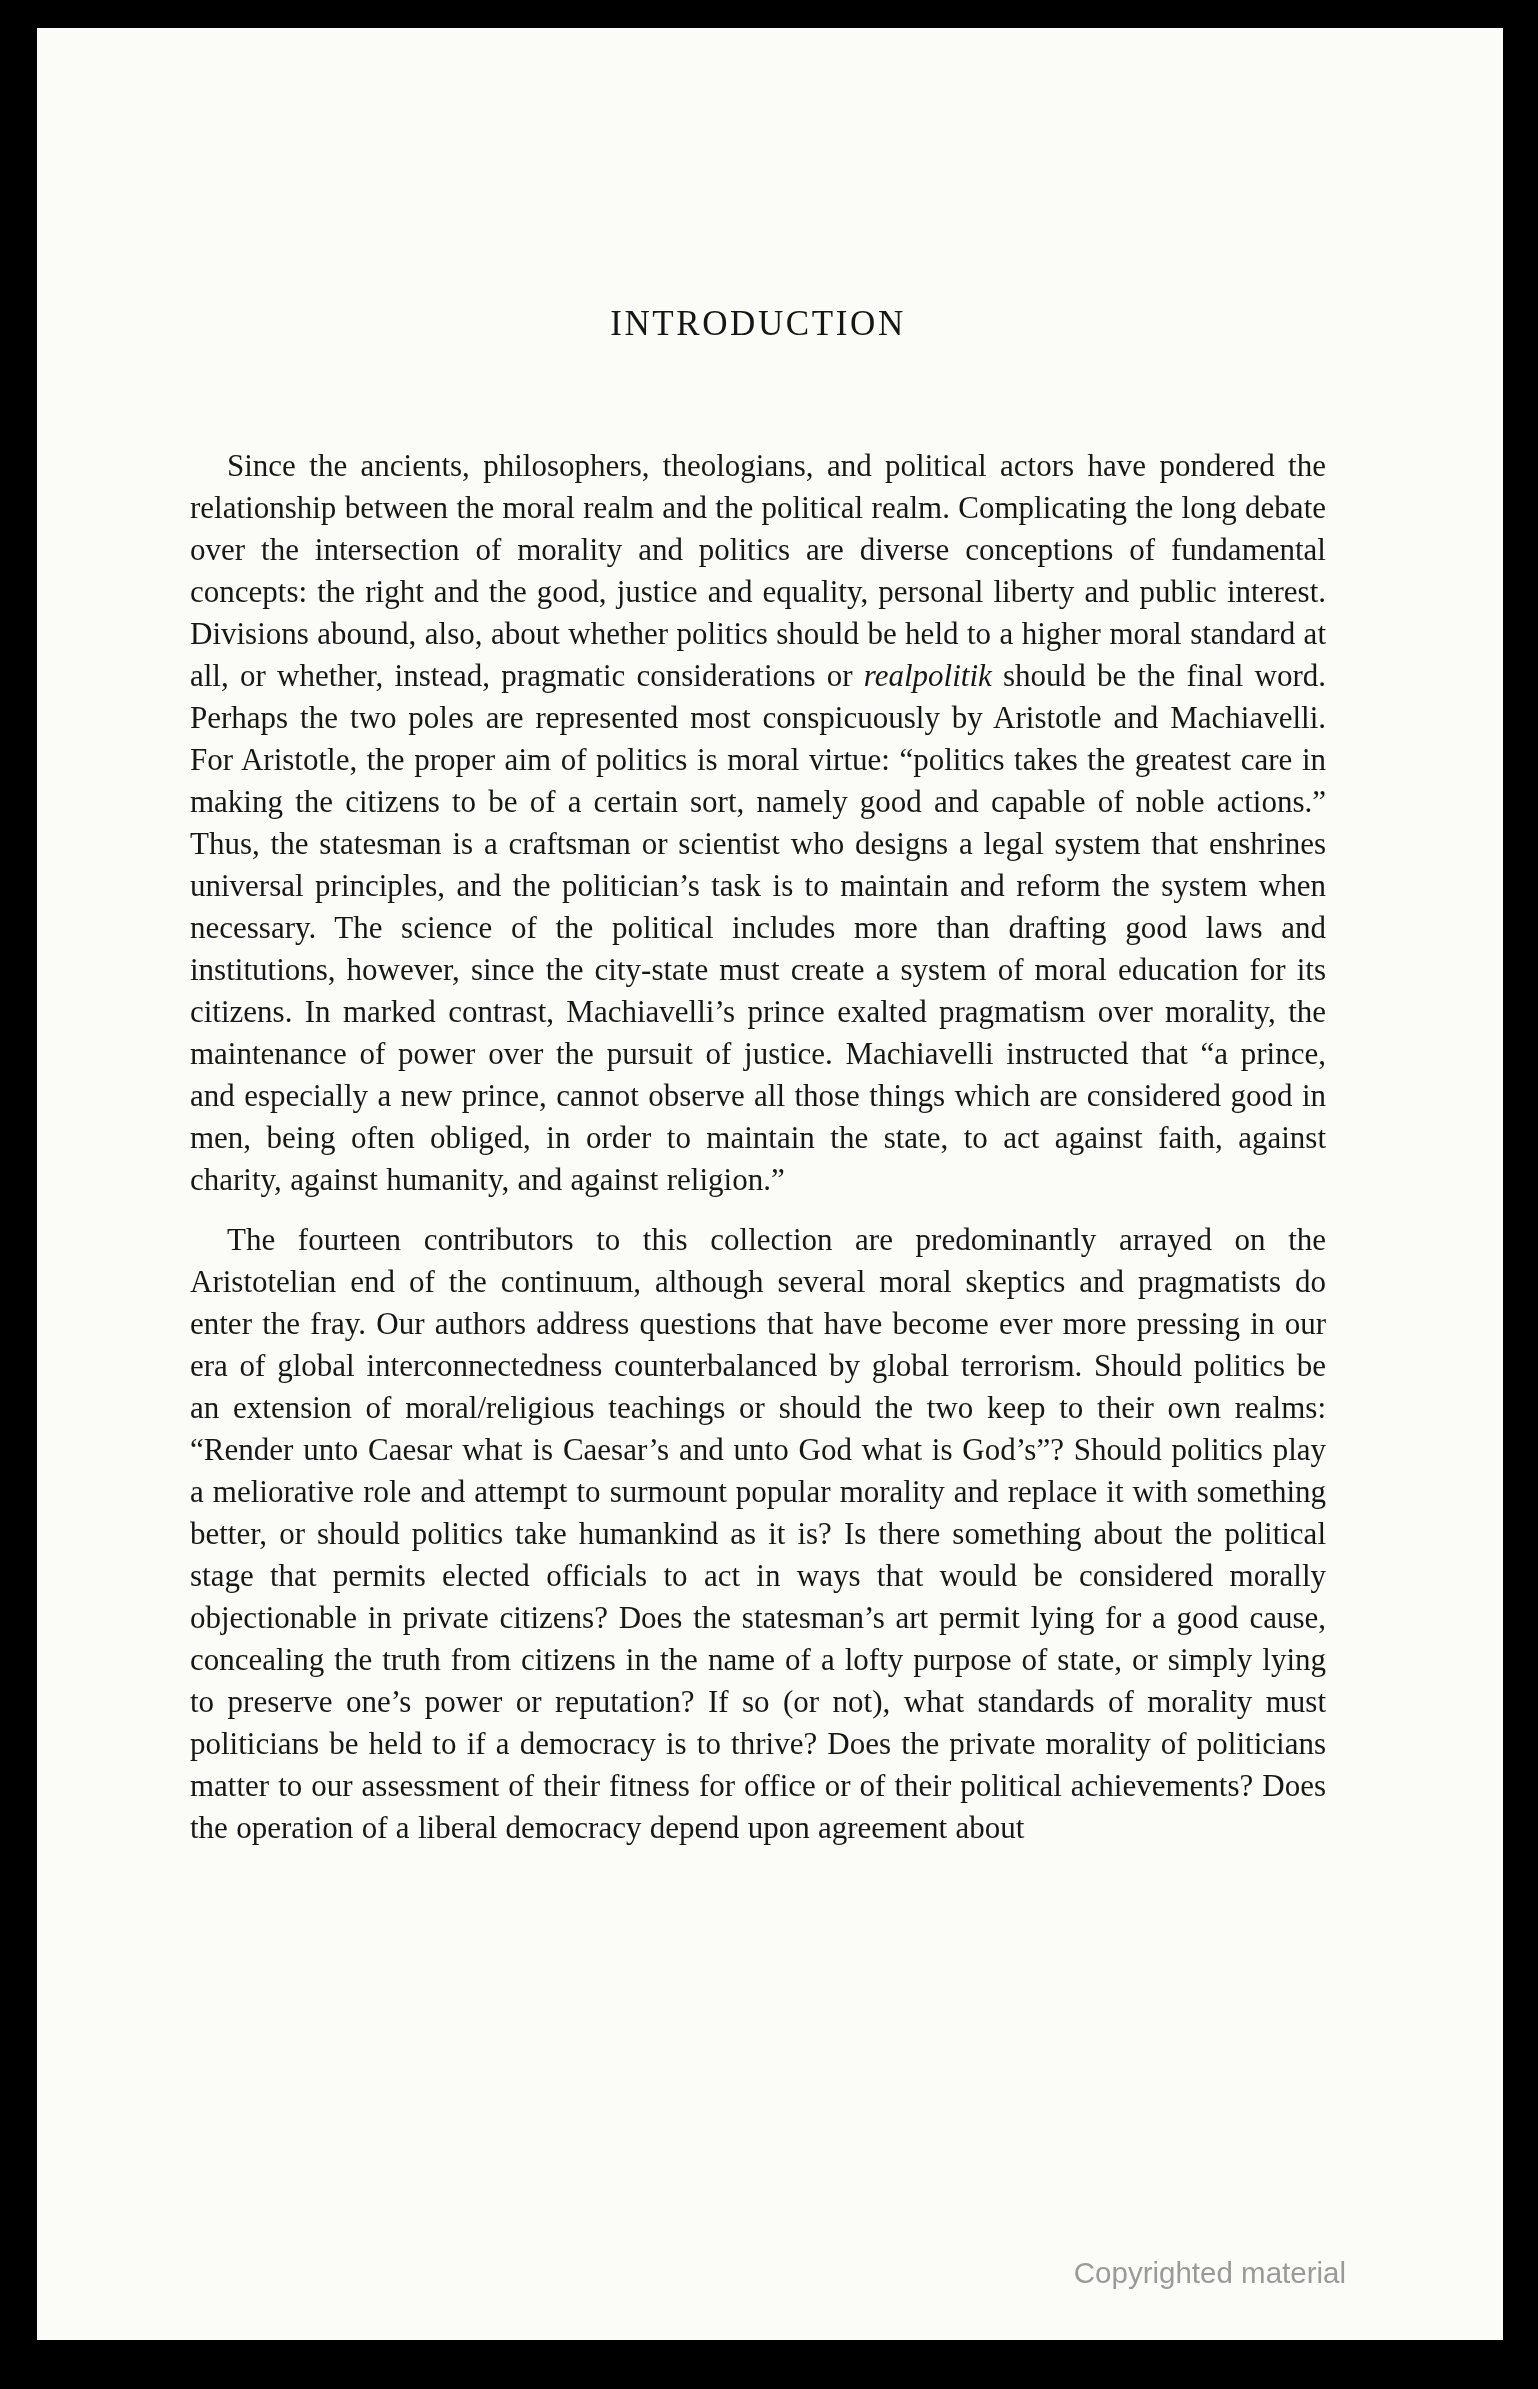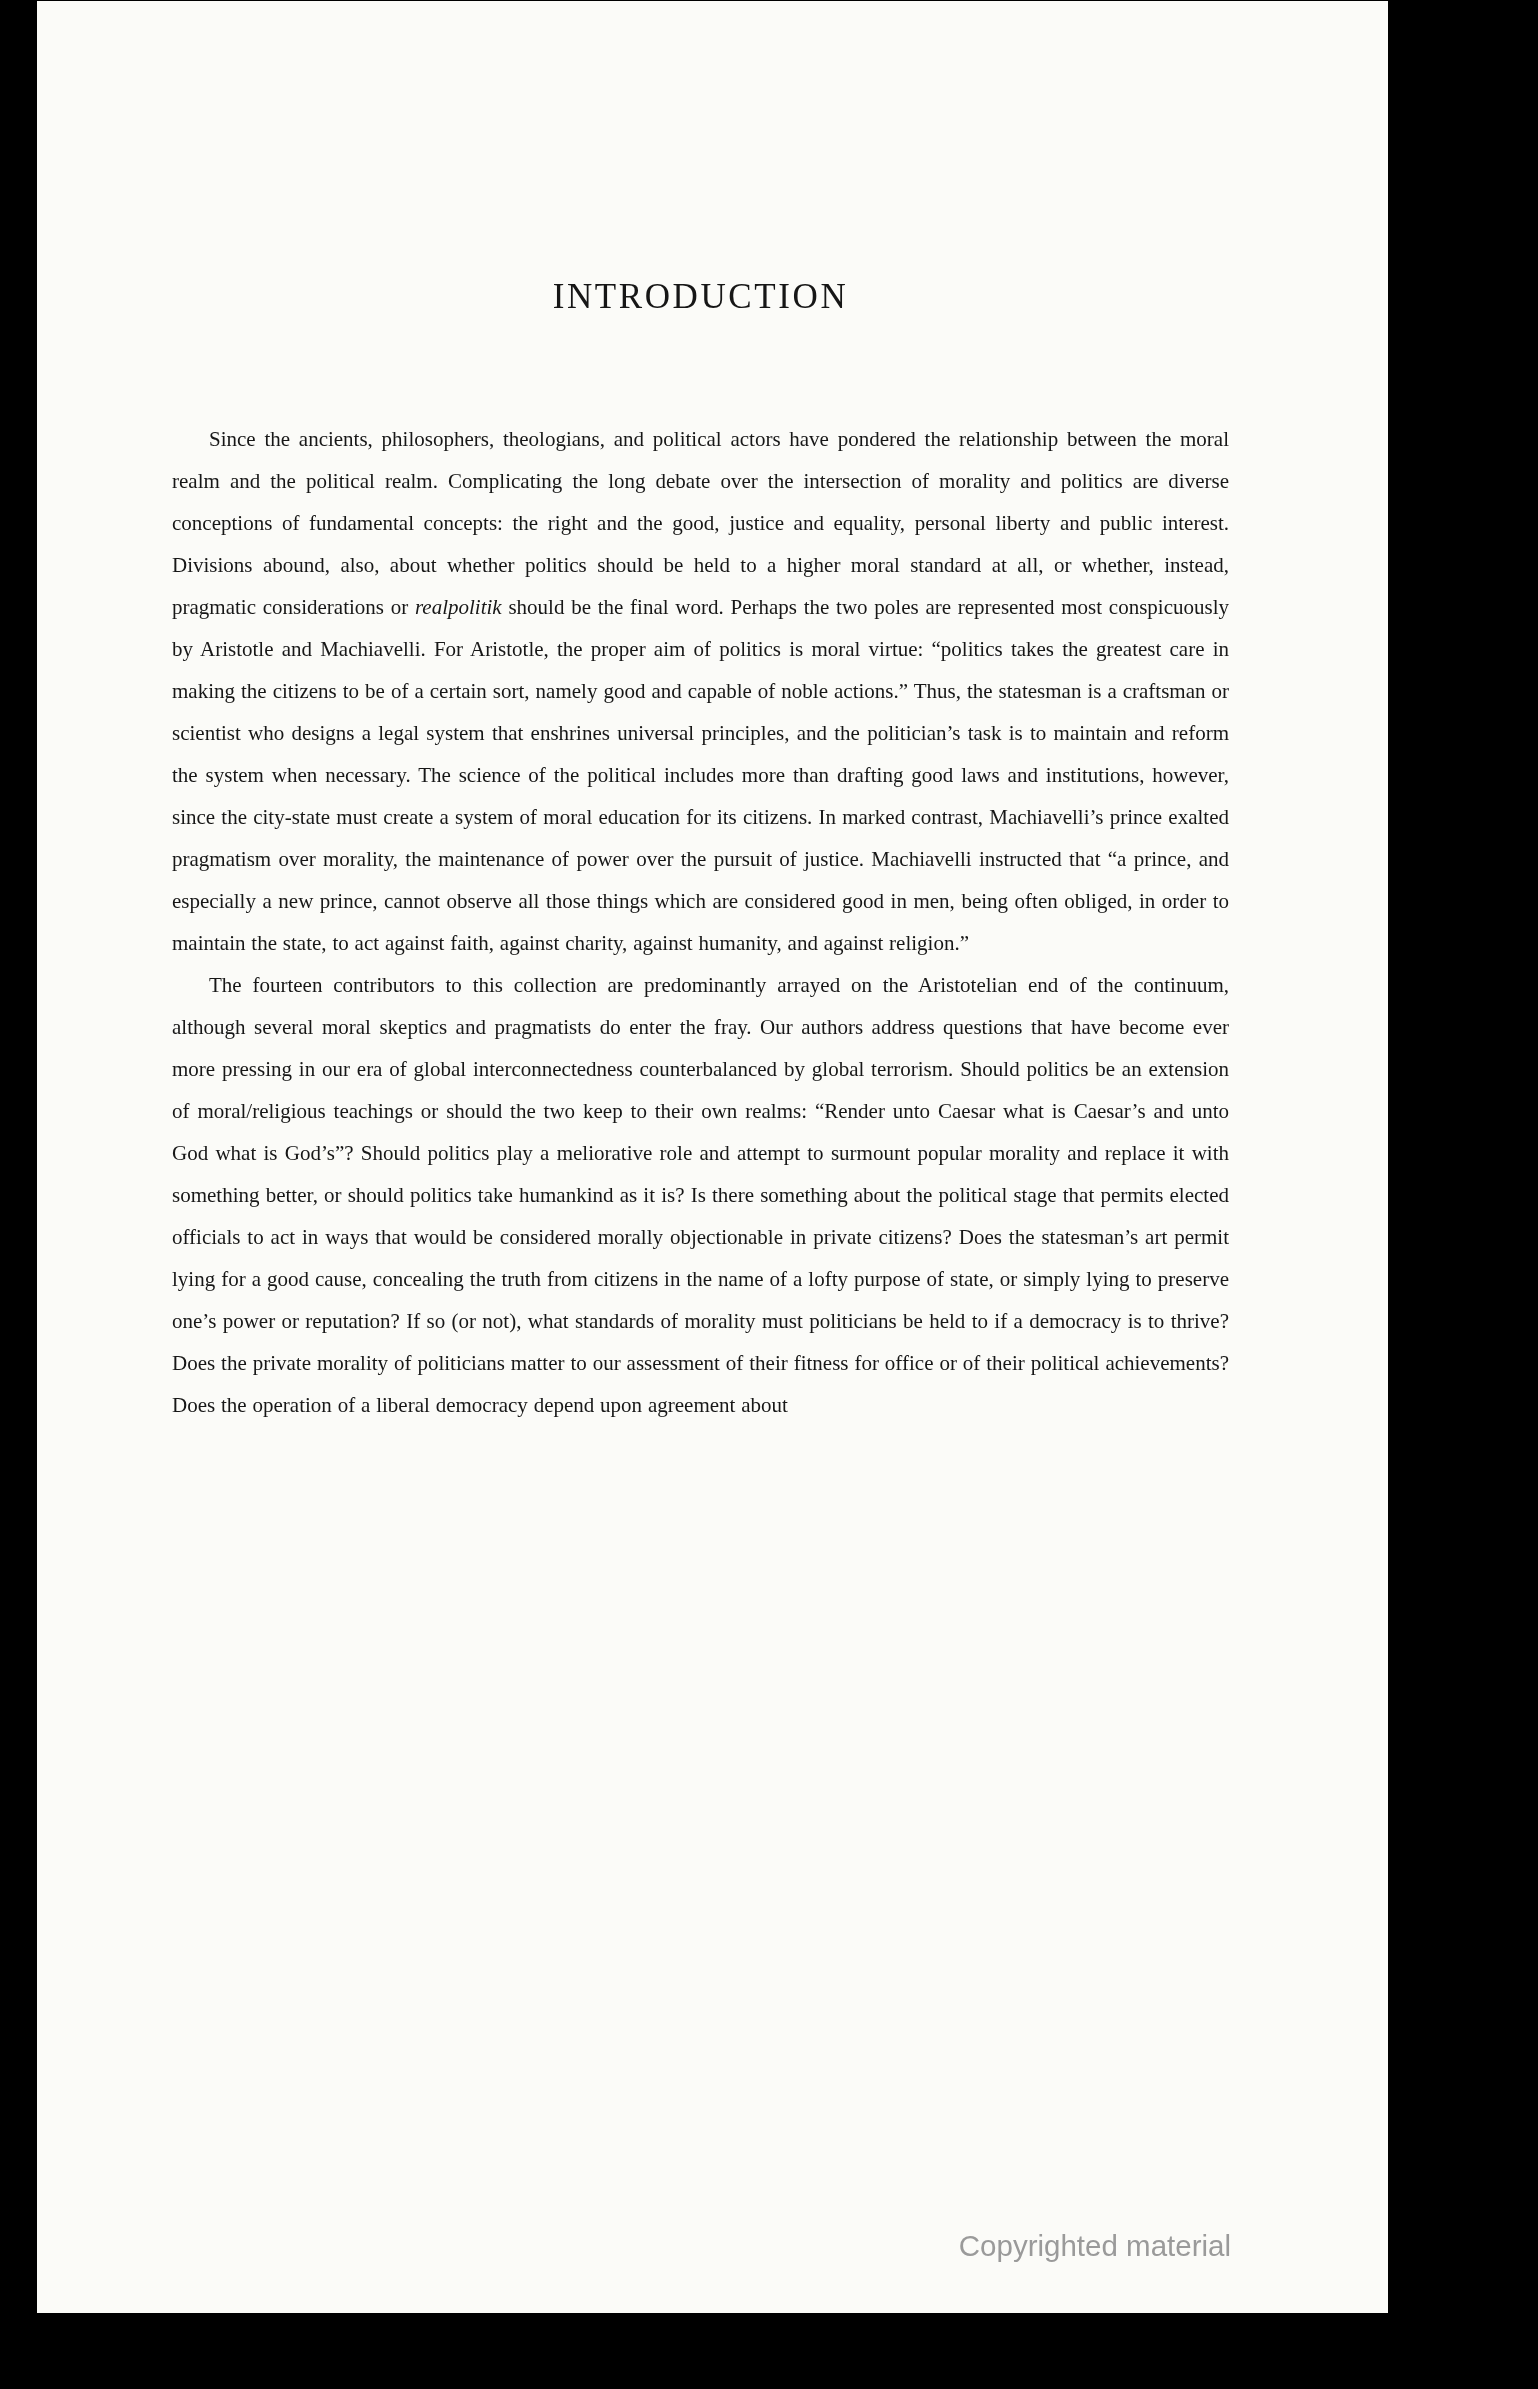--- a/index.html
+++ b/index.html
@@ -10,39 +10,39 @@
     width: 1539px;
     height: 2389px;
     background: #000000;
     position: relative;
     font-family: "Liberation Serif", serif;
     overflow: hidden;
   }
   .page {
     position: absolute;
     left: 37px;
-    top: 1px;
-    width: 1351px;
+    top: 28px;
+    width: 1466px;
     height: 2312px;
     background: #fbfbf8;
   }
   .content {
     padding: 276px 159px 0 135px;
   }
   .title {
     font-size: 35px;
     font-weight: 400;
     letter-spacing: 2.6px;
     text-align: center;
     color: #161616;
     margin: 0 0 101px 0;
   }
   .body-text p {
-    margin: 0;
-    font-size: 21px;
+    margin: 18px;
+    font-size: 31px;
     line-height: 42px;
     text-align: justify;
     text-indent: 37px;
     color: #171717;
     word-spacing: 0.6px;
   }
   .body-text em {
     font-style: italic;
   }
   .watermark {

